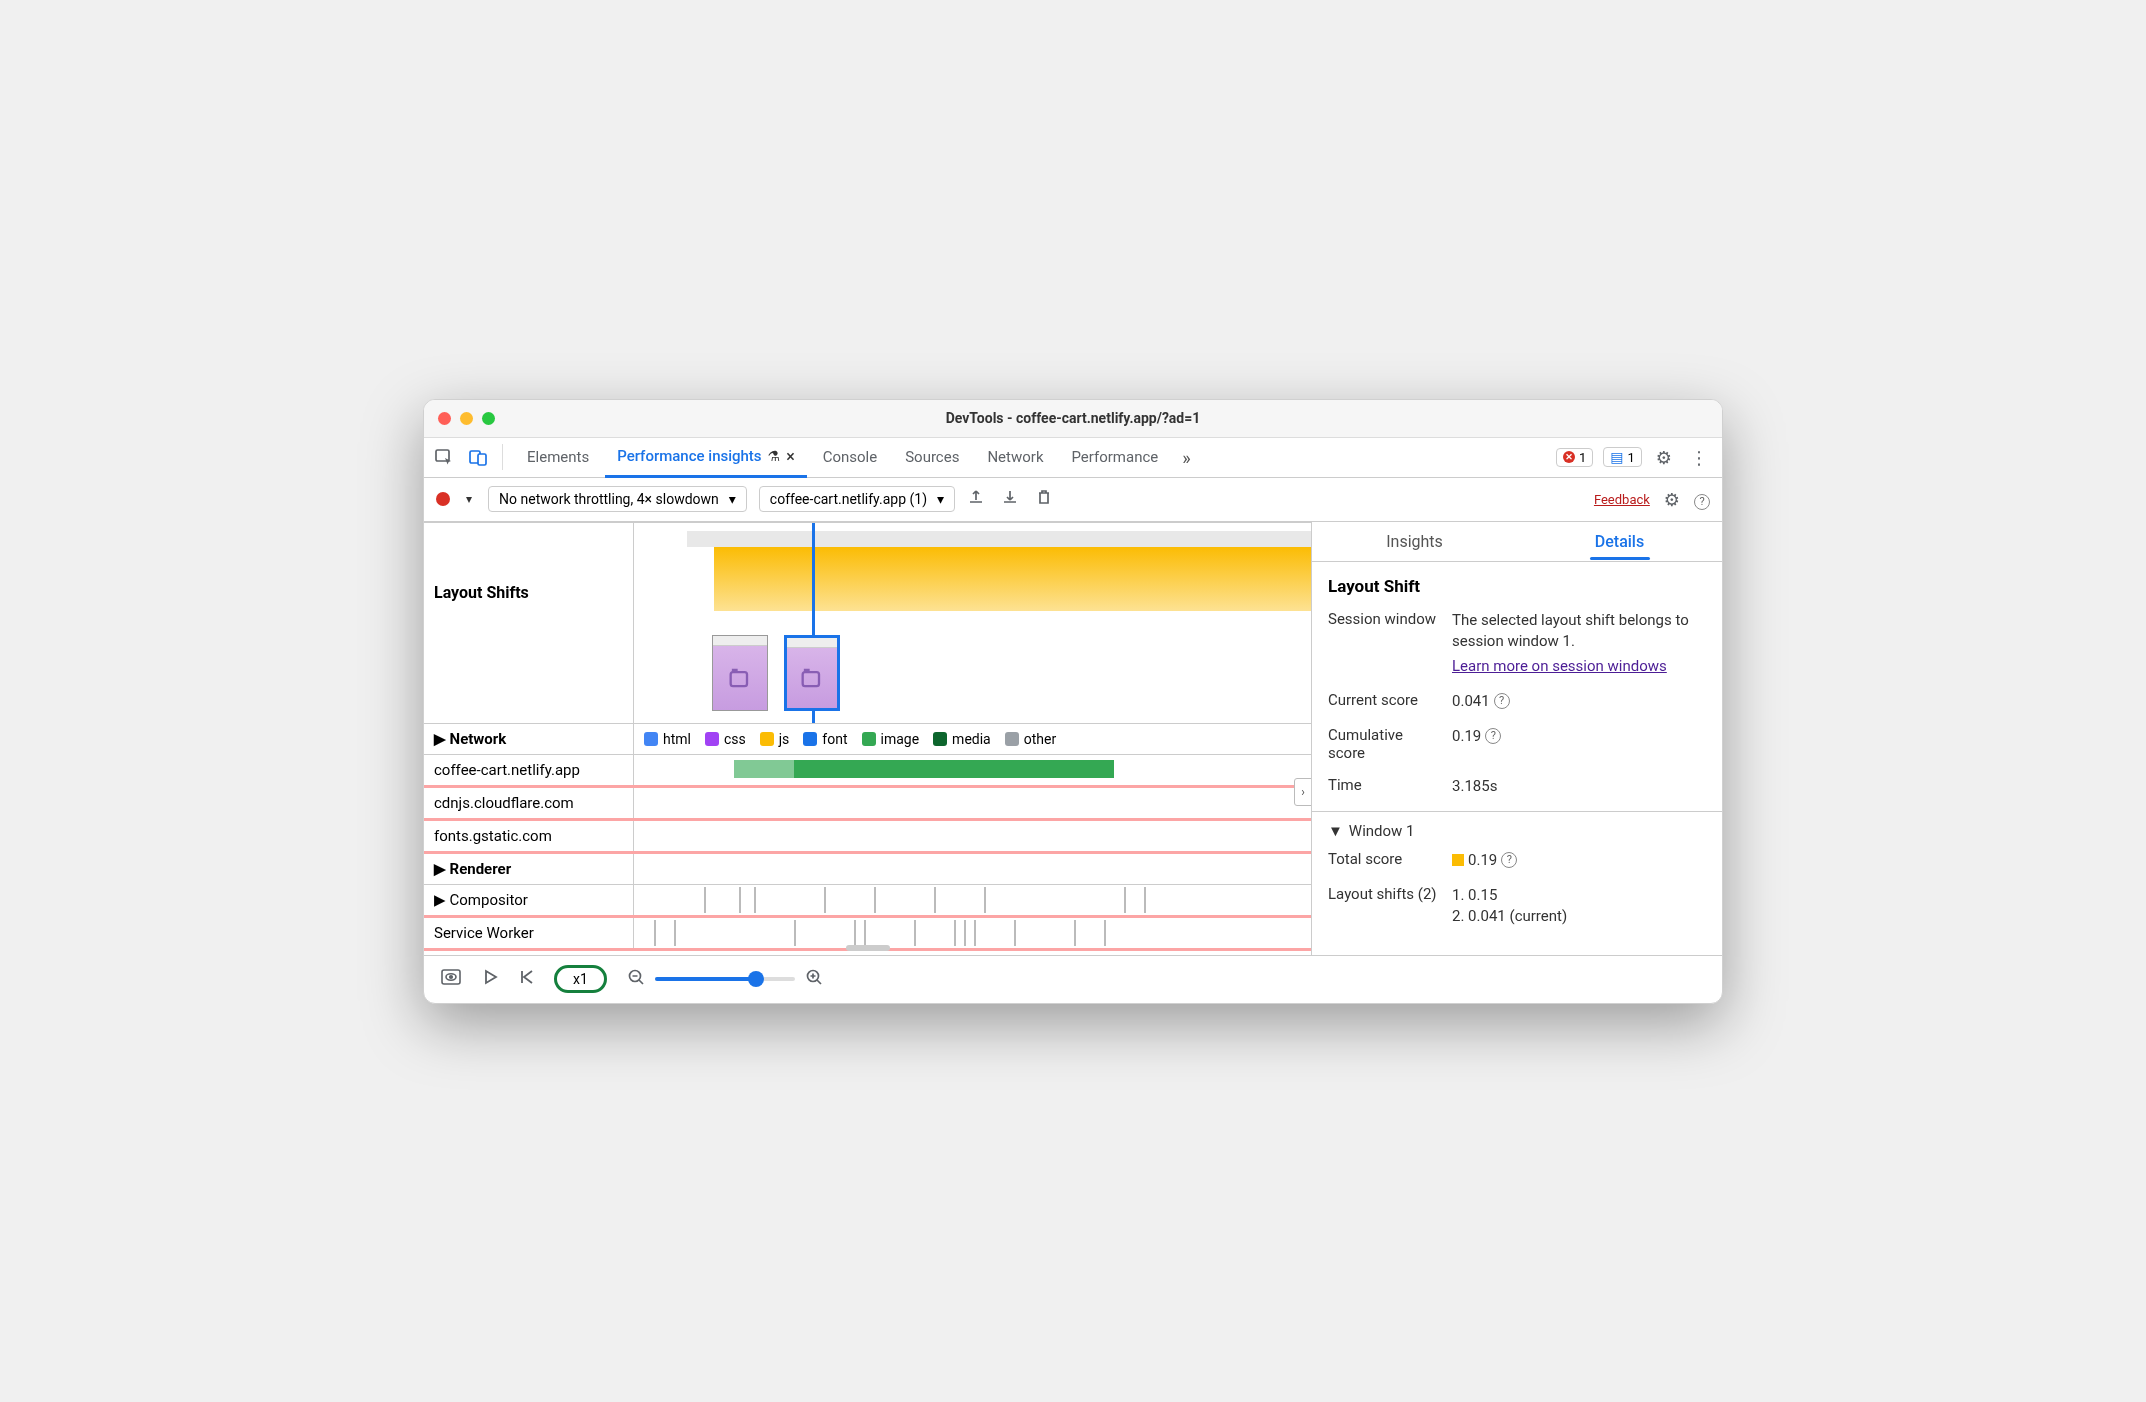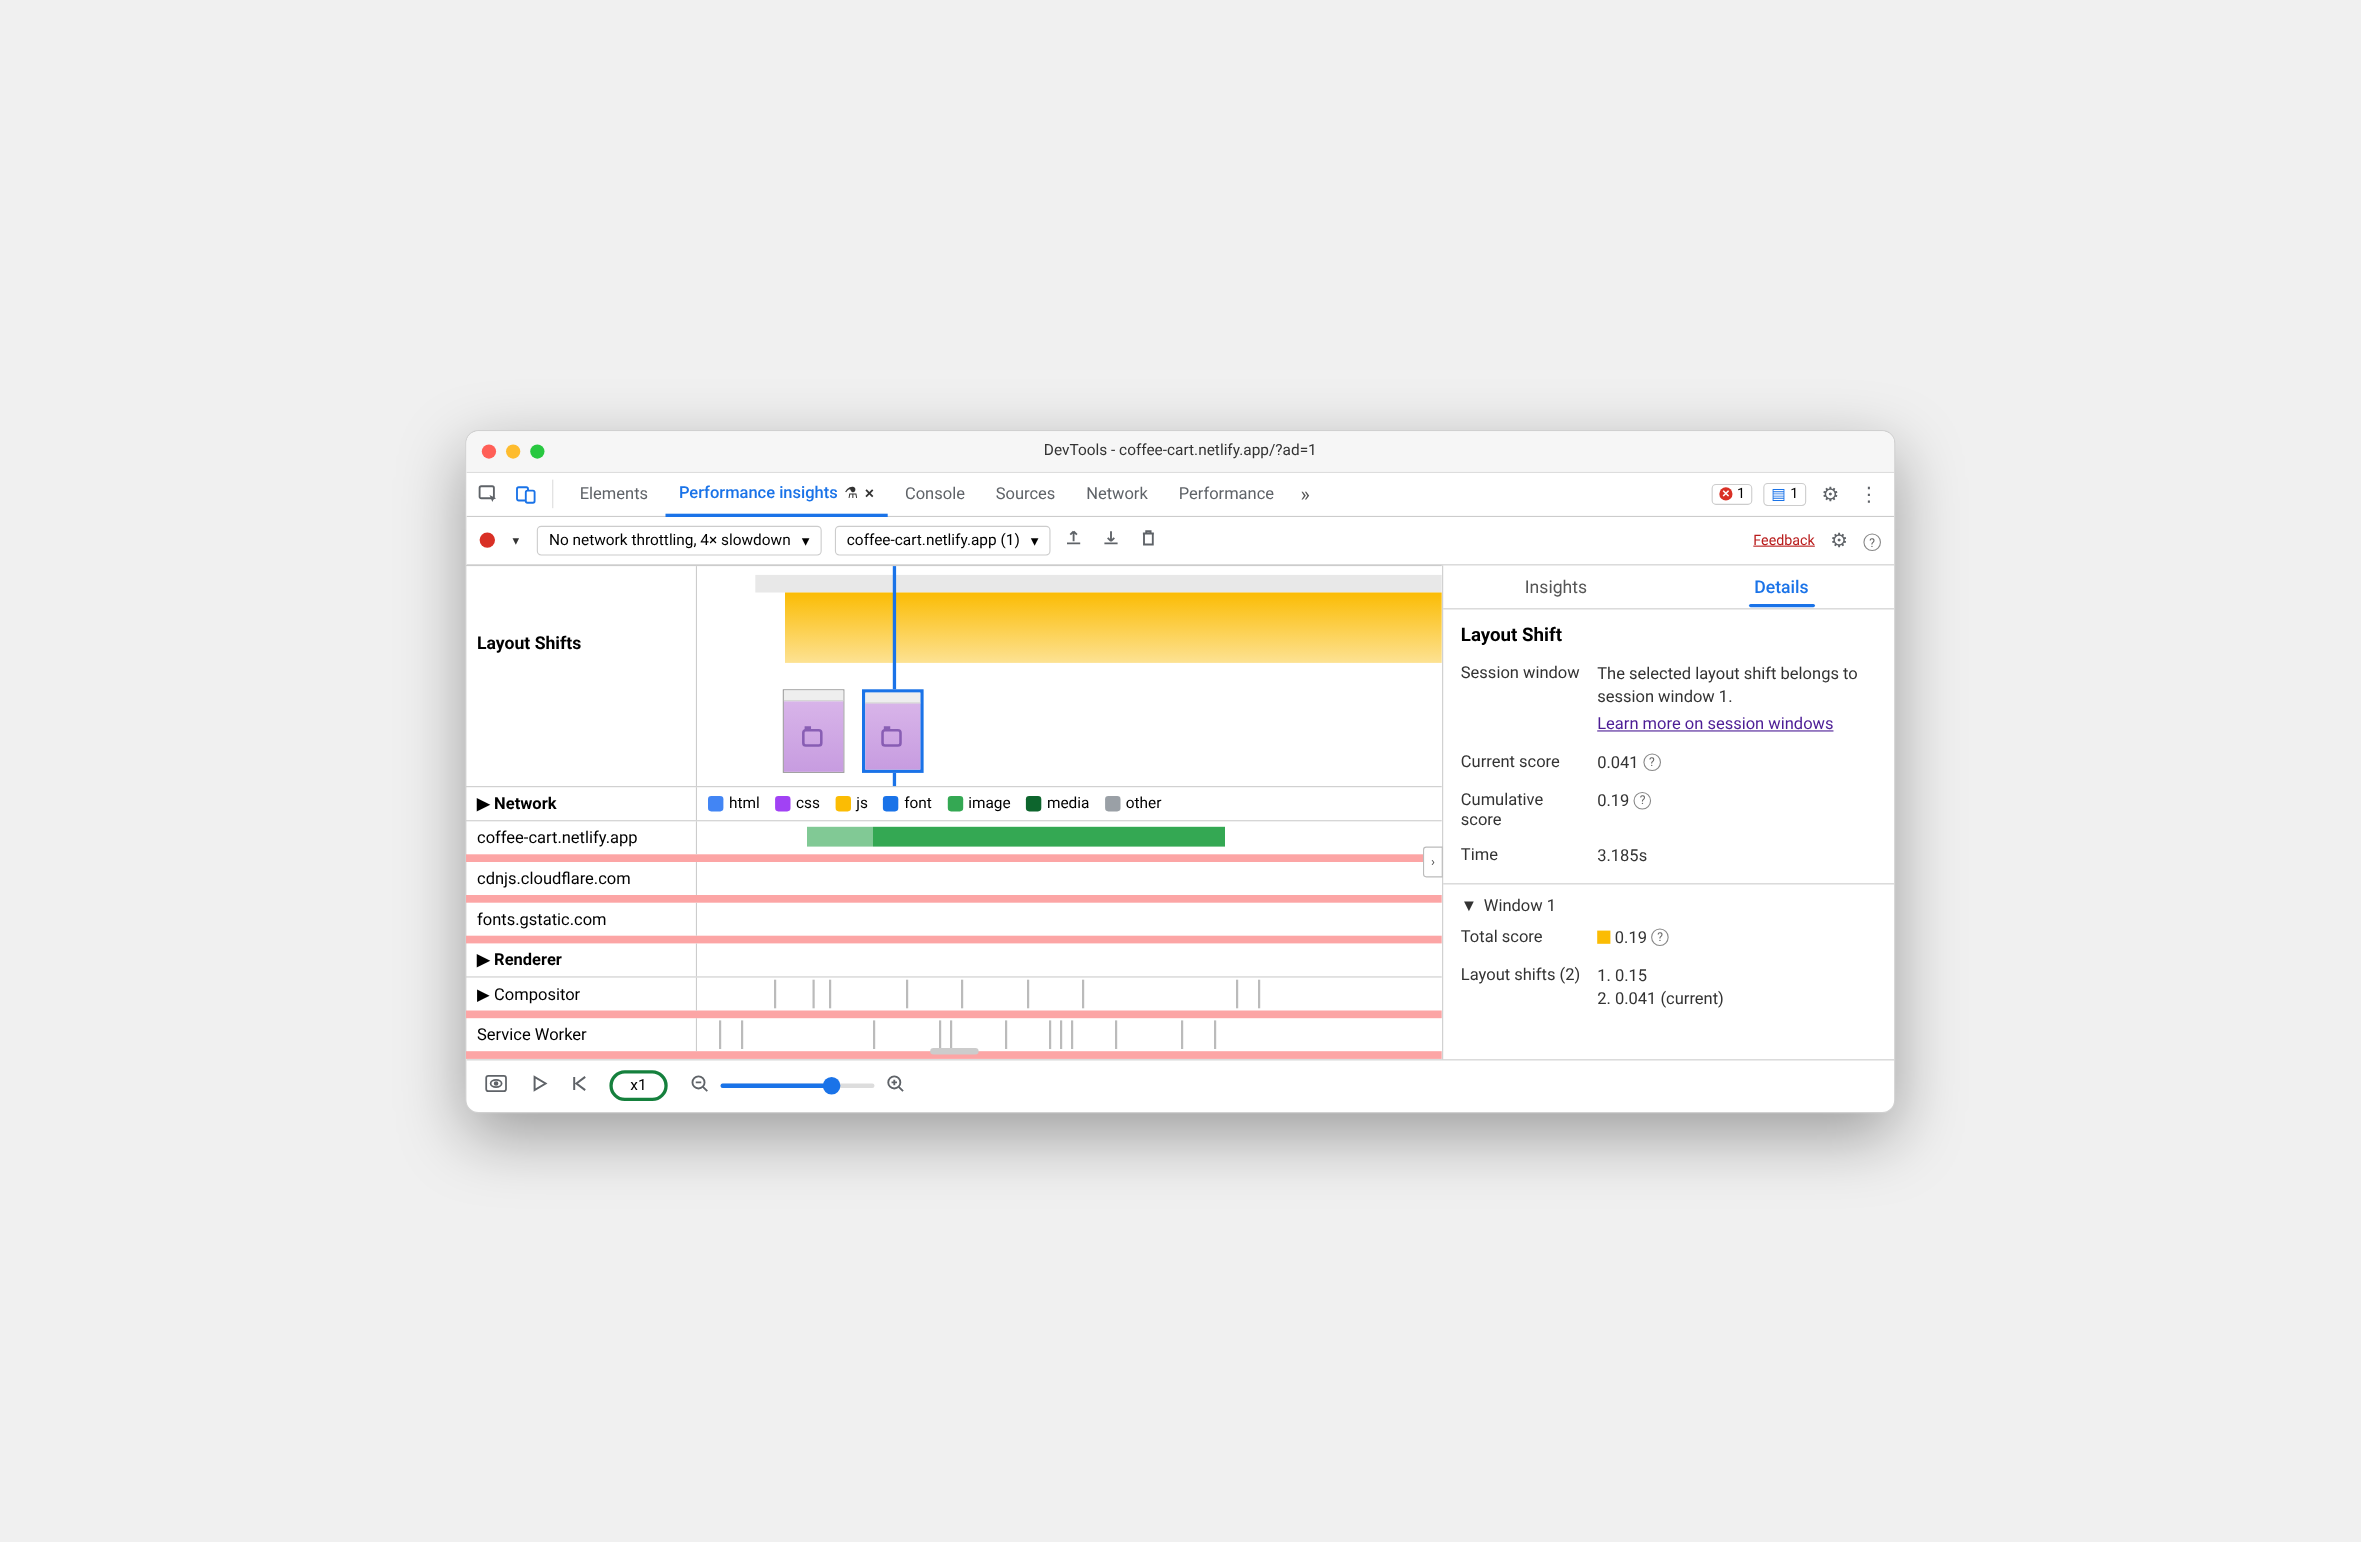--- a/index.html
+++ b/index.html
@@ -4,21 +4,21 @@
 <style>
 * { box-sizing: border-box; margin: 0; padding: 0; font-family: -apple-system, BlinkMacSystemFont, "Segoe UI", Roboto, Helvetica, Arial, sans-serif; }
 body { background: #f0f0f0; display: flex; align-items: center; justify-content: center; min-height: 100vh; padding: 40px; }
 .window { width: 1300px; background: #fff; border-radius: 12px; box-shadow: 0 20px 60px rgba(0,0,0,0.35); overflow: hidden; border: 1px solid #d0d0d0; }
 
 
 .titlebar { height: 38px; background: #f6f6f6; border-bottom: 1px solid #ddd; display: flex; align-items: center; padding: 0 14px; position: relative; }
 .traffic { display: flex; gap: 9px; }
 .tl { width: 13px; height: 13px; border-radius: 50%; }
 .tl.red { background: #ff5f57; } .tl.yellow { background: #febc2e; } .tl.green { background: #28c840; }
-.titlebar-title { position: absolute; left: 50%; transform: translateX(-50%); font-size: 14px; font-weight: 400; color: #333; }
+.titlebar-title { position: absolute; left: 50%; transform: translateX(-50%); font-size: 14px; font-weight: 700; color: #333; }
 
 
 .tabsrow { display: flex; align-items: center; height: 40px; border-bottom: 1px solid #ccc; padding: 0 10px; gap: 4px; background: #fff; }
 .inspect-icons { display: flex; align-items: center; gap: 14px; padding-right: 14px; margin-right: 8px; border-right: 1px solid #ddd; height: 26px; }
 .inspect-btn svg, .device-btn svg { display:block; }
 .tab { padding: 14px 12px; height: 40px; display: flex; align-items: center; font-size: 15px; color: #5f6368; cursor: pointer; gap: 6px; }
 .tab.active { color: #1a73e8; border-bottom: 3px solid #1a73e8; font-weight: 500; margin-bottom: -1px; }
 .tab .flask { font-size: 14px; color: #333; }
 .tab .closex { color: #333; font-size: 16px; }
 .more-tabs { padding: 0 8px; font-size: 18px; color: #555; }
@@ -58,21 +58,21 @@
 .gradient-bar-top { position: absolute; top: 8px; height: 16px; left: 53px; right: 0; background: #e8e8e8; }
 .gradient-bar { position:absolute; top: 24px; height: 64px; left: 80px; right: 0; background: linear-gradient(180deg,#fbbc04 0%, #fde293 100%); }
 .shift-thumb { position: absolute; top: 112px; width: 56px; height: 76px; border: 1px solid #999; background: #fafafa; display:flex; flex-direction:column; }
 .shift-thumb.sel { border: 3px solid #1a73e8; }
 .shift-thumb .thtop { height: 10px; background: #eee; border-bottom:1px solid #ccc; }
 .shift-thumb .thbody { flex:1; background: linear-gradient(180deg,#d8b4e9,#c79ce0); display:flex; align-items:center; justify-content:center; }
 .shift-thumb .thbody svg { opacity:0.7; }
 .selection-line { position:absolute; top:0; bottom:0; width:3px; background:#1a73e8; }
 
 
-.net-row { display: flex; border-bottom: 7px solid #fca5a5; }
+.net-row { display: flex; border-bottom: 3px solid #fca5a5; }
 .net-head { display:flex; border-bottom: 1px solid #ccc; }
 .net-label { width: 210px; padding: 6px 10px; font-size: 15px; border-right: 1px solid #ccc; display:flex; align-items:center; gap:4px; }
 .net-label.bold { font-weight: 700; }
 .net-track { flex:1; padding: 6px 10px; display:flex; align-items:center; gap:14px; font-size:14px; position:relative; min-height:30px; }
 .legend-item { display:flex; align-items:center; gap:5px; }
 .legend-sw { width:14px; height:14px; border-radius:3px; }
 .sw-html{background:#4285f4;} .sw-css{background:#a142f4;} .sw-js{background:#fbbc04;} .sw-font{background:#1a73e8;} .sw-image{background:#34a853;} .sw-media{background:#0d652d;} .sw-other{background:#9aa0a6;}
 .net-bar { position:absolute; height:18px; top:5px; }
 .net-bar.light { background:#81c995; } .net-bar.dark { background:#34a853; }
 .net-track .ticks span { position:absolute; top:2px; bottom:2px; width:2px; background:#bbb; }

